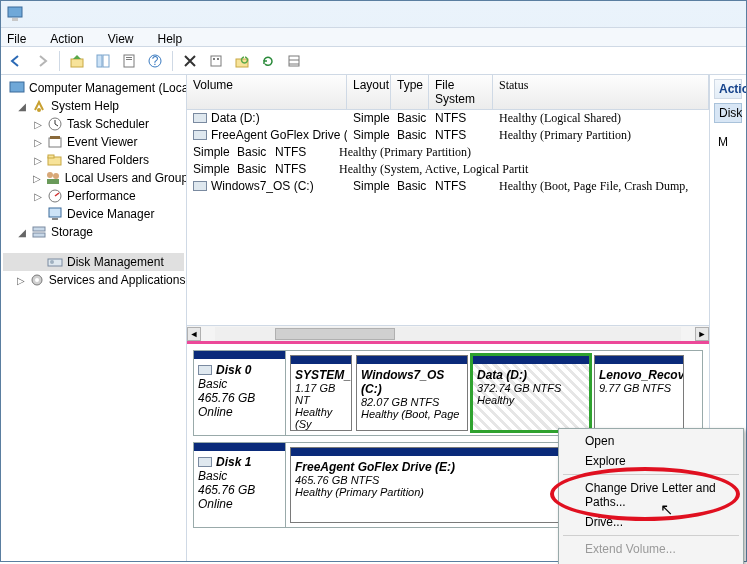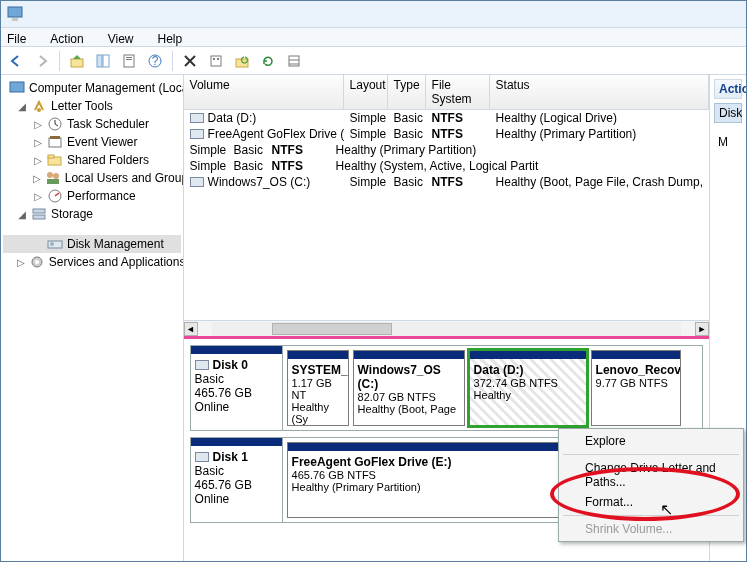--- a/index.html
+++ b/index.html
@@ -25,27 +25,27 @@
   .center { flex:1; border-right:1px solid #cfd9e5; display:flex; flex-direction:column;}
   .actions { width:36px; padding:4px 4px; overflow:hidden;}
   .actions-hdr { background:linear-gradient(#f4f8fc,#e3edf7); border:1px solid #cfd9e5; padding:2px 4px; font-weight:600; color:#15428b; margin-bottom:4px;}
   .act-item { padding:2px 4px; white-space:nowrap;}
   .act-hover { background:#d8e6f5; border:1px solid #a9c2da; }
   .voltab { border-bottom:3px solid #ec4899; }
   .volhdr { display:flex; background:linear-gradient(#fdfdfd,#ececec); border-bottom:1px solid #cfd9e5;}
   .volhdr div { border-right:1px solid #cfd9e5; padding:3px 6px; font-weight:400;}
   .volrow { display:flex; }
   .volrow div { padding:1px 6px; white-space:nowrap; overflow:hidden;}
-  .col-vol{width:160px;} .col-lay{width:44px;} .col-type{width:38px;} .col-fs{width:64px;font-weight:bold;} .col-stat{flex:1;}
+  .col-vol{width:160px;} .col-lay{width:44px;} .col-type{width:38px;} .col-fs{width:64px;} .col-stat{flex:1;font-family:Liberation Serif, serif;}
   .scrollstub { height:16px; border-top:1px solid #cfd9e5; display:flex; align-items:center; background:#f4f4f4;}
   .sb-track{flex:1; height:14px; background:#efefef; position:relative; margin:0 14px;}
   .sb-thumb{position:absolute; left:60px; width:120px; top:1px; bottom:1px; background:#d0d0d0; border:1px solid #b0b0b0;}
   .sb-arrow{width:14px;height:14px; background:#e8e8e8; border:1px solid #b0b0b0; display:flex;align-items:center;justify-content:center; font-size:9px;}
   .diskpane { flex:1; overflow:hidden; padding:0; }
-  .disk { border:1px solid #9aa; margin:6px 6px 0 6px; display:flex; height:86px;}
+  .disk { border:1px solid #9aa; margin:6px 6px 0 6px; display:flex; height:86px;font-style:italic;}
   .disk-left { width:92px; border-right:1px solid #9aa; padding:6px 4px;}
   .disk-left .bar{height:8px; background:#0a2a7a; margin:-6px -4px 4px -4px;}
   .disk-left b{font-weight:600;}
   .disk-parts{flex:1; display:flex; gap:4px; padding:4px; align-items:stretch;}
   .part { border:1px solid #7a7a7a; position:relative; padding:4px 4px 0 4px; overflow:hidden; font-size:11px;}
   .part .cap{height:8px; background:#0a2a7a; margin:-4px -4px 4px -4px;}
   .part.sel { outline:3px solid #2fa22f; outline-offset:-1px;}
   .part b { font-weight:600;}
   .hatch { background: repeating-linear-gradient(45deg,#fff,#fff 4px,#e6e6e6 4px,#e6e6e6 7px);}
   .ctxmenu { position:absolute; left:558px; top:428px; width:186px; background:#f4f4f4; border:1px solid #9aa; box-shadow:2px 2px 4px rgba(0,0,0,.3); padding:2px;}
@@ -150,21 +150,21 @@
             <rect x="1" y="2" width="14" height="10" fill="#6fa8d8" stroke="#3a6a9a"></rect>
           </svg>
           <span>Computer Management (Local</span>
         </div>
       <div class="tree-item depth1">
           <span class="exp">◢</span>
           <svg class="ticon16" viewBox="0 0 16 16">
             <path d="M4 12 L8 4 L12 12" fill="none" stroke="#c8a030" stroke-width="2"></path>
             <circle cx="8" cy="12" r="2" fill="#c8a030"></circle>
           </svg>
-          <span>Letter Tools</span>
+          <span>System Help</span>
         </div>
       <div class="tree-item depth2">
           <span class="exp">▷</span>
           <svg class="ticon16" viewBox="0 0 16 16">
             <circle cx="8" cy="8" r="6" fill="#fff" stroke="#7a7a7a"></circle>
             <path d="M8 8 L8 4 M8 8 L11 10" stroke="#333"></path>
           </svg>
           <span>Task Scheduler</span>
         </div>
       <div class="tree-item depth2">
@@ -192,20 +192,28 @@
           </svg>
           <span>Local Users and Groups</span>
         </div>
       <div class="tree-item depth2">
           <span class="exp">▷</span>
           <svg class="ticon16" viewBox="0 0 16 16">
             <circle cx="8" cy="8" r="6" fill="#fff" stroke="#7a7a7a"></circle>
             <path d="M8 8 L12 5" stroke="#d03030" stroke-width="1.5"></path>
           </svg>
           <span>Performance</span>
+        </div>
+      <div class="tree-item depth2">
+          <span class="exp"></span>
+          <svg class="ticon16" viewBox="0 0 16 16">
+            <rect x="2" y="2" width="12" height="9" fill="#cde3f7" stroke="#3a6a9a"></rect>
+            <rect x="5" y="12" width="6" height="2" fill="#888"></rect>
+          </svg>
+          <span>Device Manager</span>
         </div>
       <div class="tree-item depth1">
           <span class="exp">◢</span>
           <svg class="ticon16" viewBox="0 0 16 16">
             <rect x="2" y="3" width="12" height="4" fill="#c8d8e8" stroke="#7a8aa0"></rect>
             <rect x="2" y="9" width="12" height="4" fill="#c8d8e8" stroke="#7a8aa0"></rect>
           </svg>
           <span>Storage</span>
         </div>
       <div class="tree-item depth2 sel">
@@ -235,21 +243,21 @@
             <div class="col-type">Type</div>
             <div class="col-fs">File System</div>
             <div class="col-stat">Status</div>
           </div>
           <div id="volrows">
               <div class="volrow">
                 <div class="col-vol"><span class="driveico"></span>Data (D:)</div>
                 <div class="col-lay">Simple</div>
                 <div class="col-type">Basic</div>
                 <div class="col-fs">NTFS</div>
-                <div class="col-stat">Healthy (Logical Drive)</div>
+                <div class="col-stat">Healthy (Logical Shared)</div>
               </div>
               <div class="volrow">
                 <div class="col-vol"><span class="driveico"></span>FreeAgent GoFlex Drive (E:)</div>
                 <div class="col-lay">Simple</div>
                 <div class="col-type">Basic</div>
                 <div class="col-fs">NTFS</div>
                 <div class="col-stat">Healthy (Primary Partition)</div>
               </div>
               <div class="volrow">
                 <div class="col-lay">Simple</div>
@@ -303,22 +311,24 @@
         <div class="actions-hdr">Action</div>
         <div class="act-item act-hover">Disk M</div>
         <div style="height:10px"></div>
         <div class="act-item">M</div>
       </div>
     </div>
   </div>
 </div>
 
 <div class="ctxmenu">
+  <div class="mi">Open</div>
   <div class="mi">Explore</div>
   <div class="msep"></div>
   <div class="mi">Change Drive Letter and Paths...</div>
-  <div class="mi">Format...</div>
+  <div class="mi">Drive...</div>
   <div class="msep"></div>
+  <div class="mi dis">Extend Volume...</div>
   <div class="mi dis">Shrink Volume...</div>
 </div>
 
 <div class="ring"></div>
 <div class="cursor">↖</div>
 
 </body></html>

